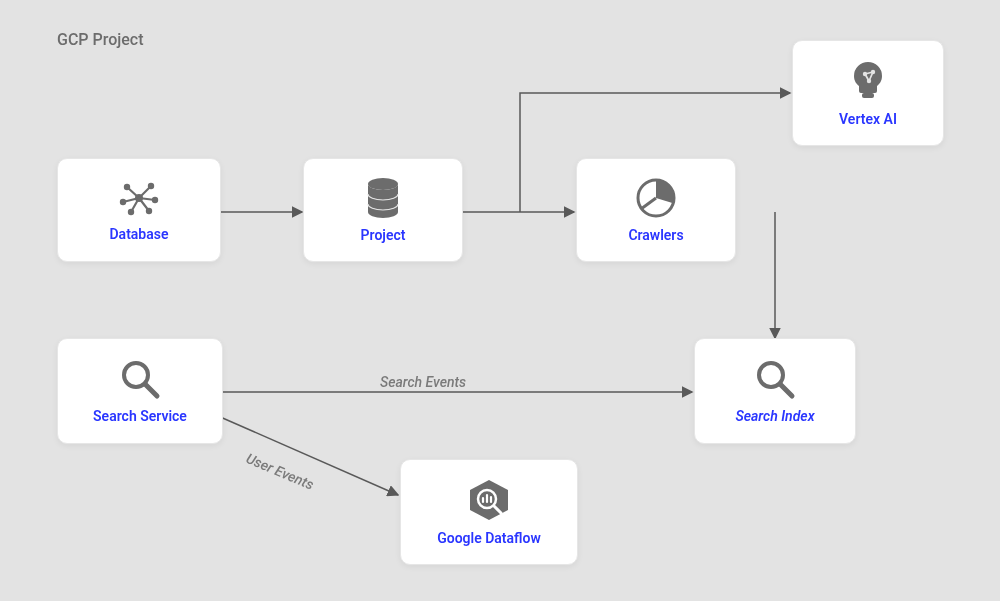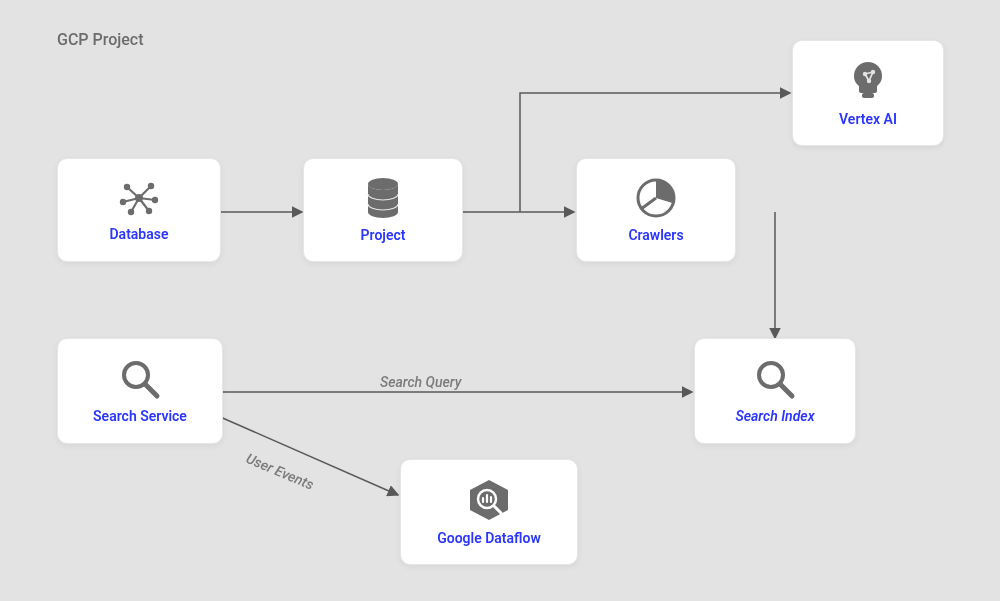--- a/index.html
+++ b/index.html
@@ -76,21 +76,21 @@
 
   <polyline points="520,212 520,93 790,93" fill="none" stroke="#595959" stroke-width="1.5" marker-end="url(#arrowhead)"></polyline>
 
   <polyline points="775,212 775,338" fill="none" stroke="#595959" stroke-width="1.5" marker-end="url(#arrowhead)"></polyline>
 
   <line x1="222" y1="392" x2="692" y2="392" stroke="#595959" stroke-width="1.5" marker-end="url(#arrowhead)"></line>
 
   <line x1="218" y1="416" x2="398" y2="495" stroke="#595959" stroke-width="1.5" marker-end="url(#arrowhead)"></line>
 </svg>
 
-<div class="edge-label" style="left:380px; top:374px;">Search Query</div>
+<div class="edge-label" style="left:380px; top:374px;">Search Events</div>
 <div class="edge-label" style="left:250px; top:450px; transform:rotate(23deg); transform-origin:left top;">User Events</div>
 
 <div class="node" style="left:57px; top:158px; width:164px; height:104px;">
   <span class="icon">
     <svg width="44" height="40" viewBox="0 0 44 40">
       <g fill="#6c6c6c">
         <circle cx="22" cy="20" r="4"></circle>
         <circle cx="10" cy="9" r="3.2"></circle>
         <circle cx="34" cy="8" r="3.2"></circle>
         <circle cx="6" cy="24" r="3.2"></circle>

